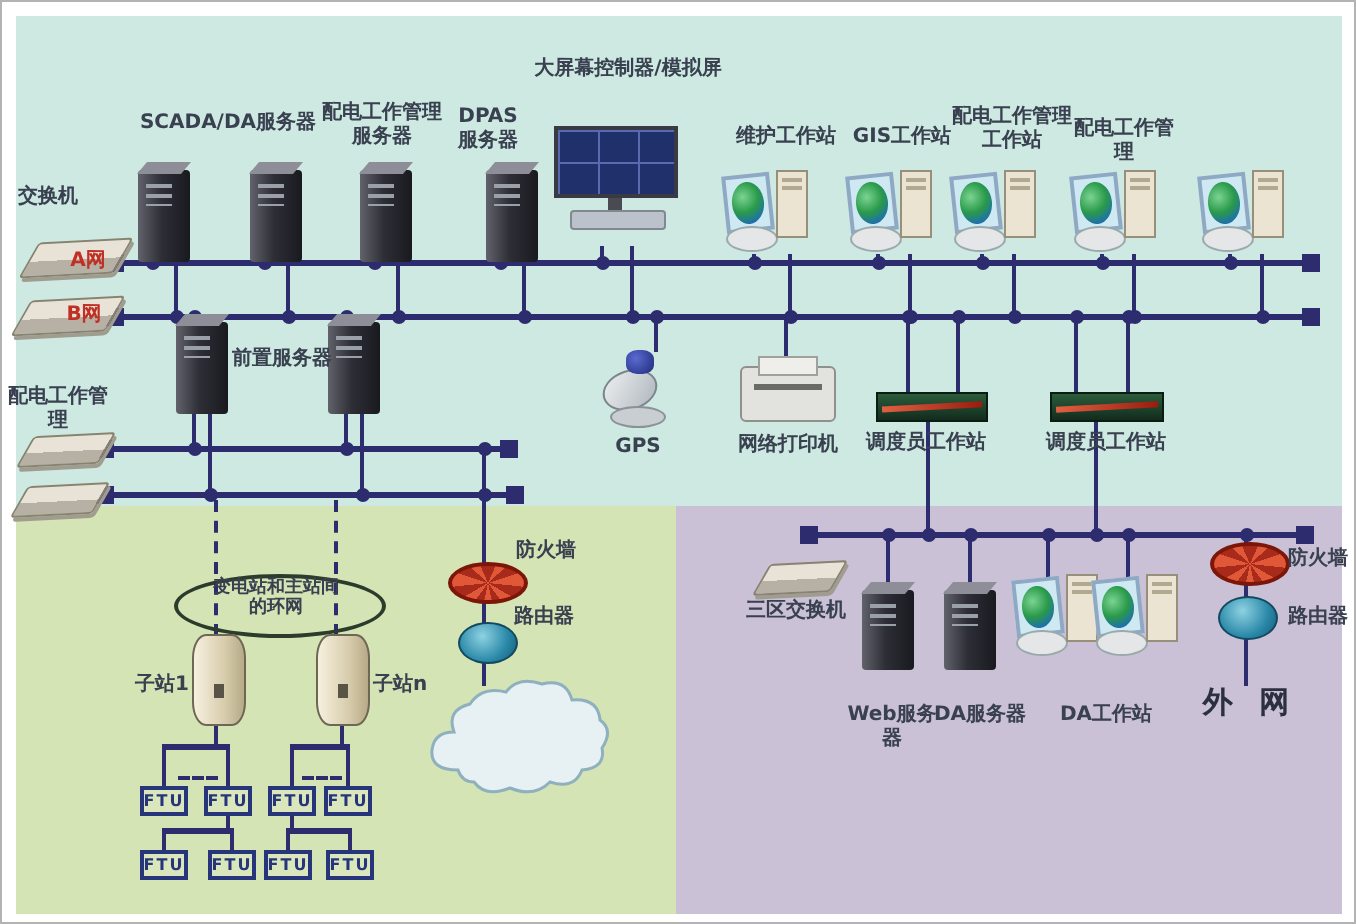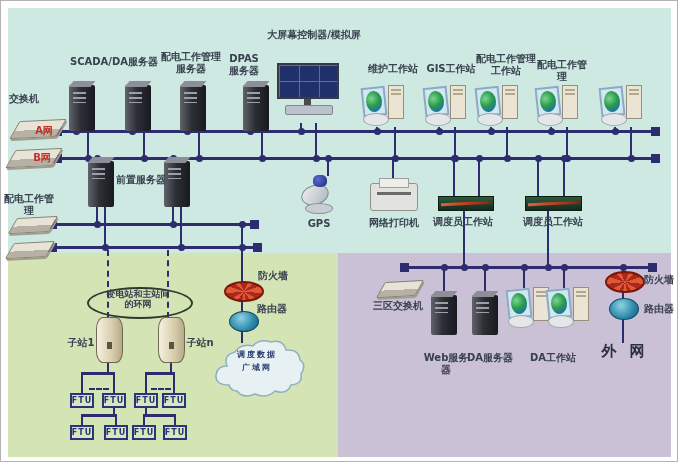--- a/index.html
+++ b/index.html
@@ -278,22 +278,20 @@
   <div class="ftu" style="left:131px;top:424px">
       <span>FTU</span>
     </div>
   <div class="ftu" style="left:162px;top:424px">
       <span>FTU</span>
     </div>
 
   <svg class="cloud" style="left:206px;top:334px" width="100" height="66" viewBox="0 0 100 66">
     <path d="M22 50 Q8 50 9 40 Q10 31 20 31 Q16 20 28 17 Q34 8 46 11 Q52 3 64 7 Q76 4 79 15 Q92 14 93 25 Q100 30 94 39 Q96 49 84 50 Q80 60 68 56 Q60 64 48 59 Q36 64 30 56 Q24 56 22 50 Z" fill="#e7f1f3" stroke="#8fb0be" stroke-width="1.5"></path>
   </svg>
-  <div class="cloudtxt" style="left:222px;top:348px;width:68px;line-height:1.6">调度数据
-广域网</div>
 
   <div class="sw" style="left:380px;top:280px;width:36px;height:14px"></div>
   <div class="tower" style="left:430px;top:294px;width:26px;height:40px"></div>
   <div class="tower" style="left:471px;top:294px;width:26px;height:40px"></div>
   <div class="ws" style="left:506px;top:286px;width:42px;height:44px">
       <div class="mon"></div>
       <div class="base"></div>
       <div class="case"></div>
     </div>
   <div class="ws" style="left:546px;top:286px;width:42px;height:44px">

